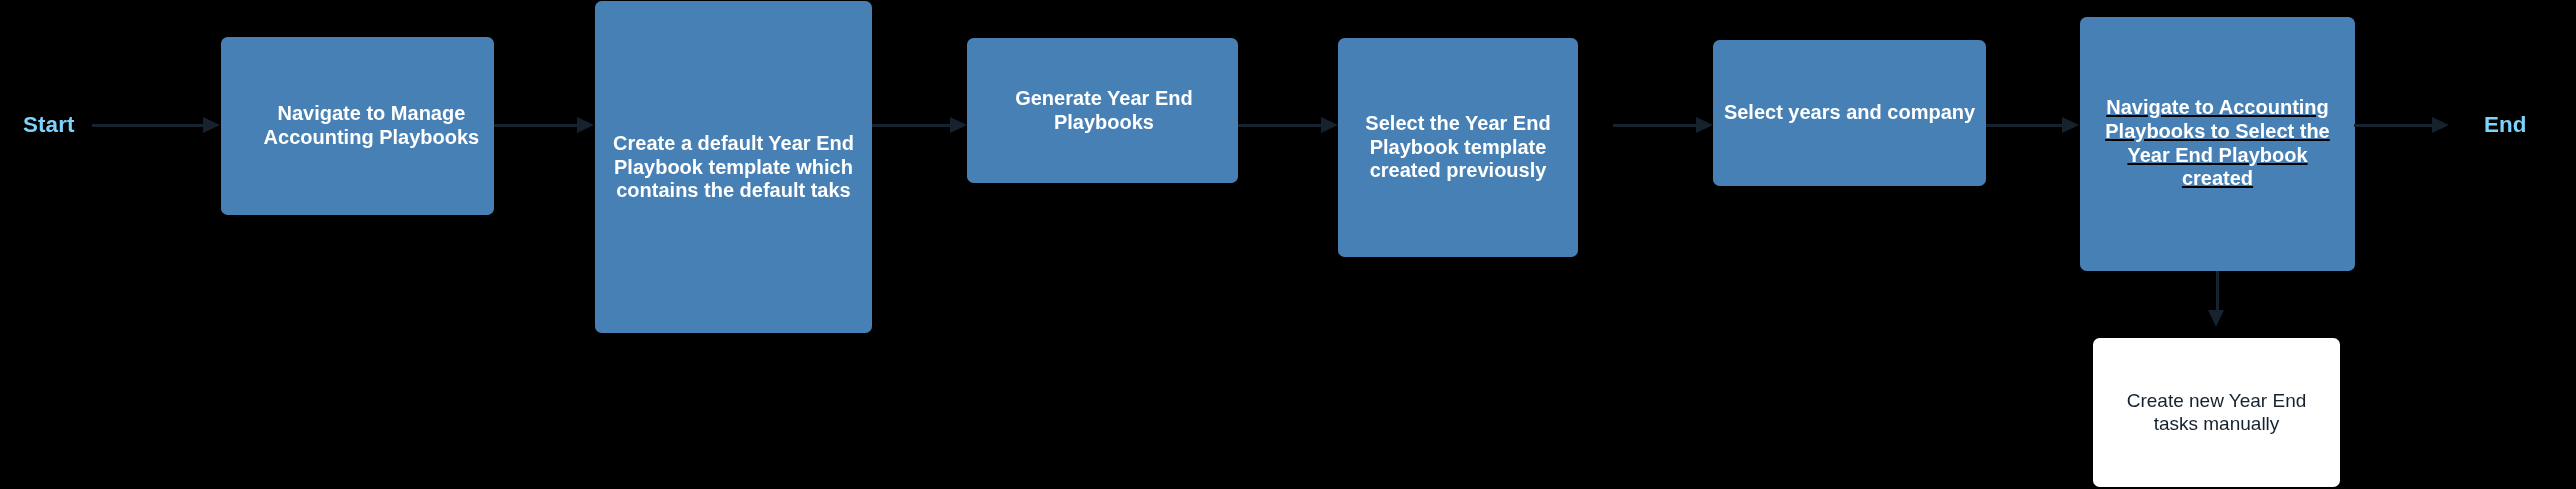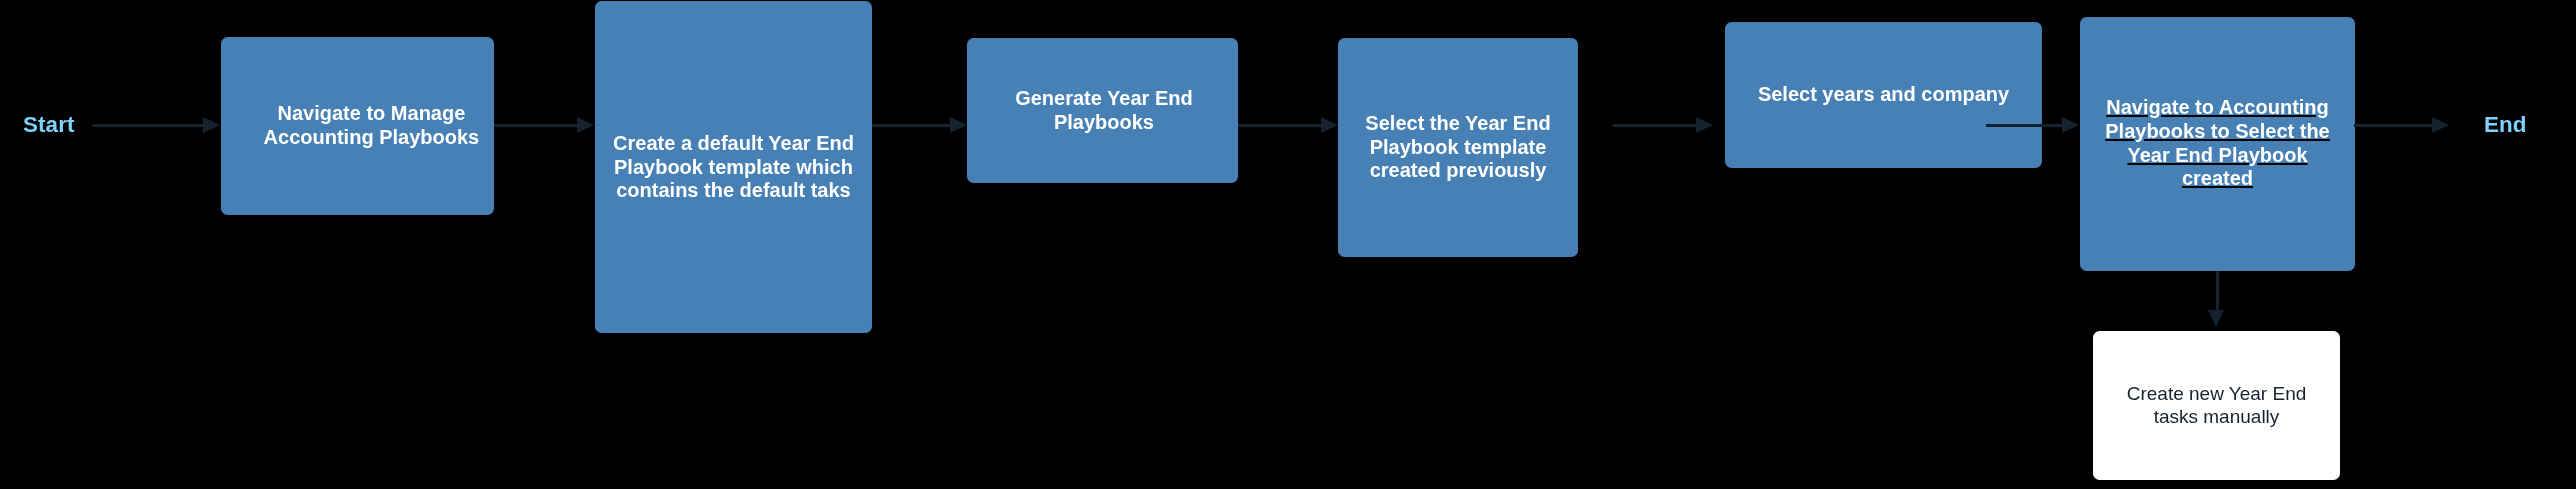--- a/index.html
+++ b/index.html
@@ -124,37 +124,37 @@
   <div class="conn-h" style="left:1238px; top:124px; width:85px;"></div>
   <div class="arrow-right" style="left:1321px; top:117px;"></div>
 
   <div class="node blue" style="left:1338px; top:38px; width:240px; height:219px;">
     <span class="node-label">Select the Year End Playbook template created previously</span>
   </div>
 
   <div class="conn-h" style="left:1613px; top:124px; width:85px;"></div>
   <div class="arrow-right" style="left:1696px; top:117px;"></div>
 
-  <div class="node blue" style="left:1713px; top:22px; width:317px; height:146px;margin-left:12px;">
+  <div class="node blue" style="left:1713px; top:40px; width:273px; height:146px;">
     <span class="node-label">Select years and company</span>
   </div>
 
   <div class="conn-h" style="left:1986px; top:124px; width:78px;"></div>
   <div class="arrow-right" style="left:2062px; top:117px;"></div>
 
   <div class="node blue" style="left:2080px; top:16.5px; width:275px; height:254px;text-decoration:underline;">
     <span class="node-label">Navigate to Accounting Playbooks to Select the Year End Playbook created</span>
   </div>
 
   <div class="conn-h" style="left:2354px; top:124px; width:79px;"></div>
   <div class="arrow-right" style="left:2432px; top:117px;"></div>
 
   <div class="terminal" style="left:2484px; top:114px;">End</div>
 
   <div class="conn-v" style="left:2216px; top:271px; height:42px;"></div>
   <div class="arrow-down" style="left:2208px; top:310px;"></div>
 
-  <div class="node white" style="left:2093px; top:331px; width:247px; height:149px;">
+  <div class="node white" style="left:2093px; top:338px; width:247px; height:149px;">
     <span class="node-label">Create new Year End tasks manually</span>
   </div>
 
 </div>
 
 
 </body></html>

